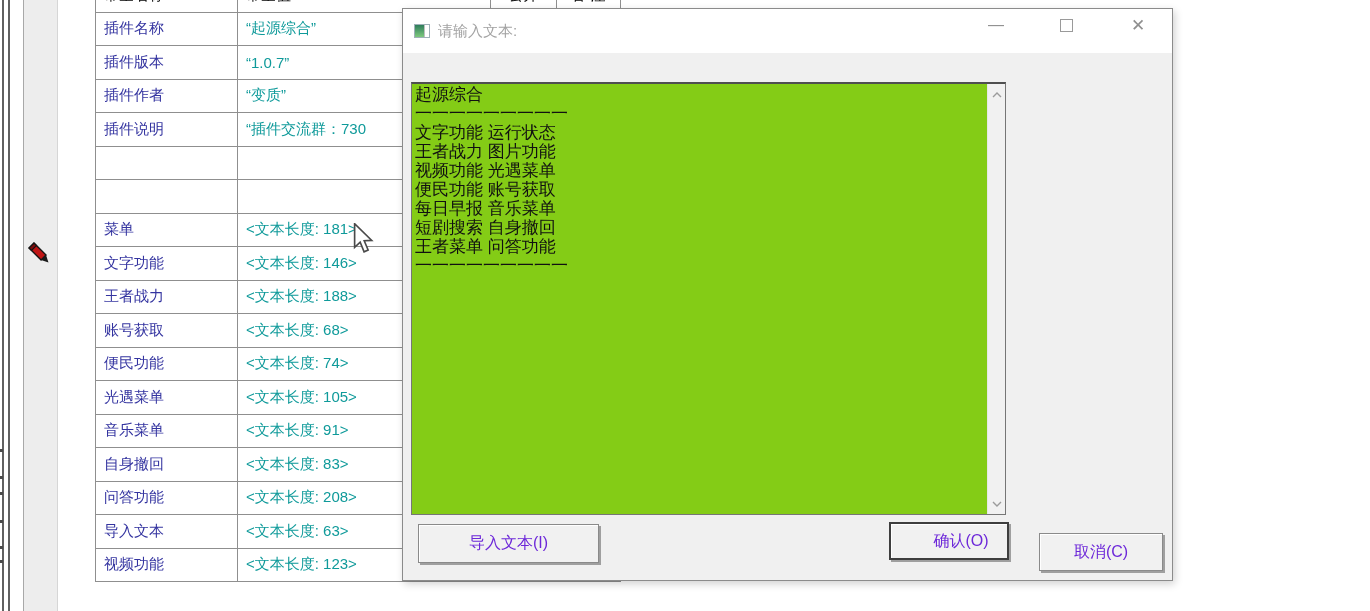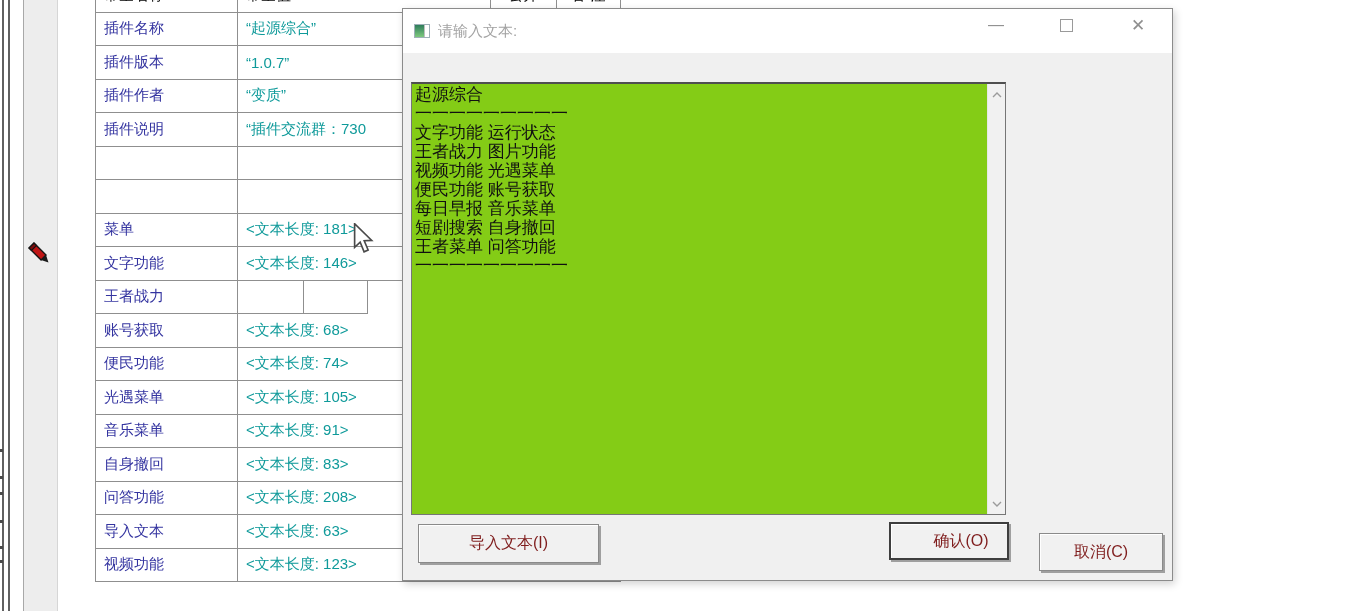--- a/index.html
+++ b/index.html
@@ -82,21 +82,21 @@
   .vscroll{
     position:absolute;right:0;top:0;bottom:0;width:17px;
     background:#f1f1f1;border-left:1px solid #e7e7e7;
   }
   .scroll-arrow{position:absolute;left:0;width:17px;height:17px;display:flex;align-items:center;justify-content:center;}
   .scroll-arrow.up{top:2px;}
   .scroll-arrow.down{bottom:2px;}
   
   .dbtn{
     position:absolute;box-sizing:border-box;
-    background:#f1f1f1;color:#7f1d1d;font-size:16px;
+    background:#f1f1f1;color:#6d28d9;font-size:16px;
     display:flex;align-items:center;justify-content:center;
     border:1px solid #8a8a8a;
     box-shadow:inset 1px 1px 0 #ffffff, 2px 2px 0 #9f9f9f;
   }
   .dbtn.import{left:15px;top:515px;width:181px;height:39px;}
   .dbtn.ok{left:486px;top:513px;width:120px;height:38px;border:2px solid #3e3e3e;padding-left:24px;}
   .dbtn.cancel{left:636px;top:524px;width:124px;height:38px;}
   
   .cursor{position:absolute;left:353px;top:223px;z-index:50;}
 </style>
@@ -182,20 +182,21 @@
 
       <div class="tr">
         <div class="td c-name">文字功能</div>
         <div class="td c-value">&lt;文本长度: 146&gt;</div>
         <div class="td c-pub"></div>
         <div class="td c-rem"></div>
       </div>
 
       <div class="tr">
         <div class="td c-name">王者战力</div>
+        <div class="td c-value">&lt;文本长度: 188&gt;</div>
         <div class="td c-pub"></div>
         <div class="td c-rem"></div>
       </div>
 
       <div class="tr">
         <div class="td c-name">账号获取</div>
         <div class="td c-value">&lt;文本长度: 68&gt;</div>
         <div class="td c-pub"></div>
         <div class="td c-rem"></div>
       </div>

